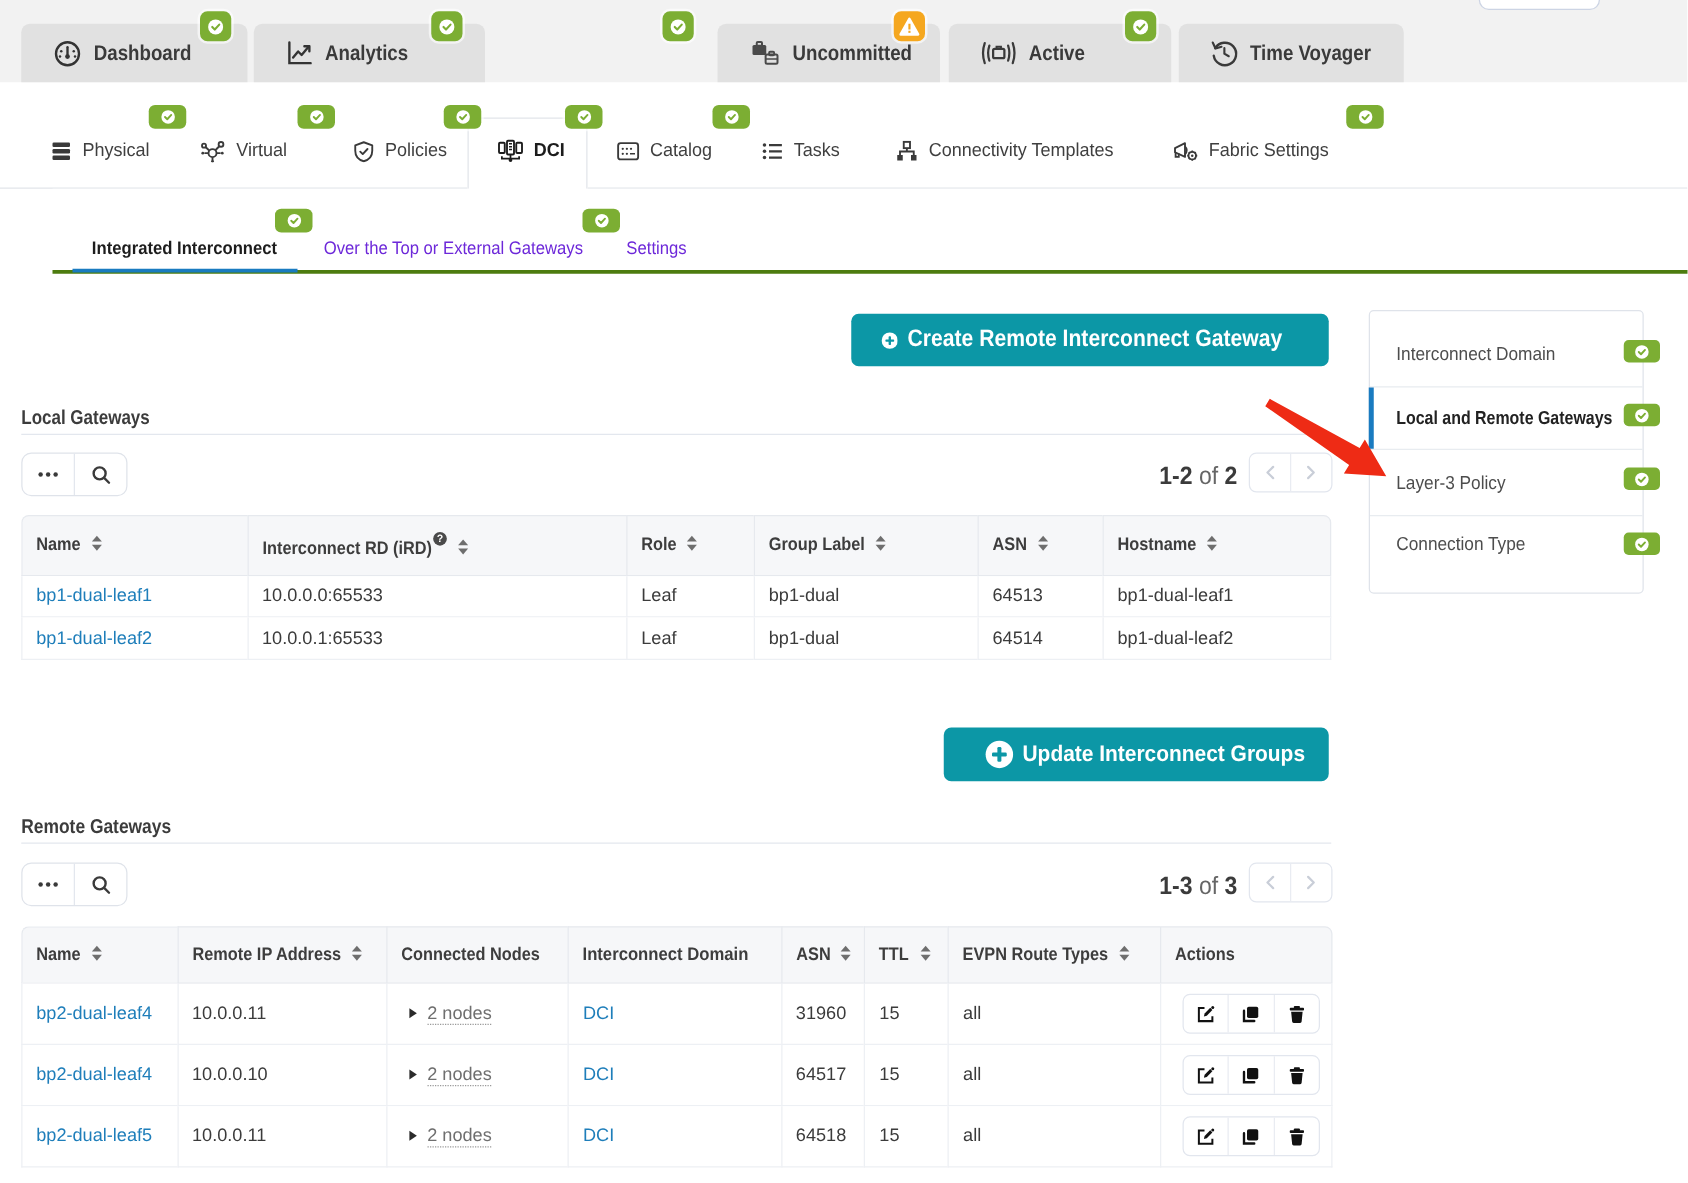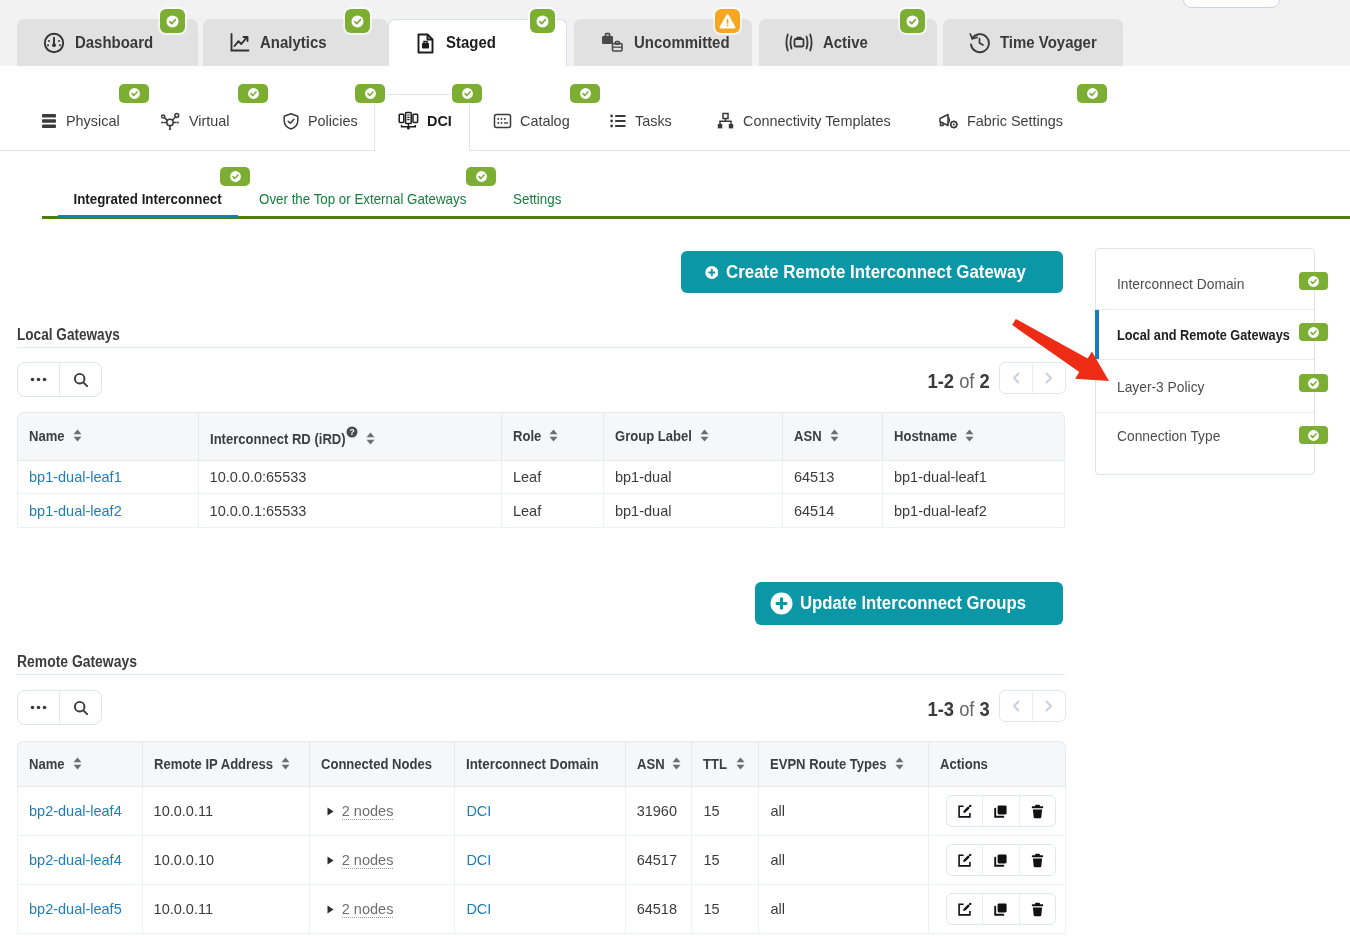--- a/index.html
+++ b/index.html
@@ -23,27 +23,27 @@
 .b2 { width:30px; height:19px; border-radius:5px; }
 
 
 #row2 { position:absolute; left:0; top:66px; width:1350px; height:85px; background:#fff; }
 .r2item { position:absolute; top:24px; height:61px; display:flex; align-items:center; gap:8px; font-size:15px; color:#3f3f3f; }
 #row2 .bline { position:absolute; top:84px; height:1px; background:#e2e5ea; }
 #dcibox { position:absolute; left:374px; top:28px; width:96px; height:57px; border:1px solid #e2e5ea; border-bottom:none; background:#fff; }
 
 
 #row3 { position:absolute; left:0; top:151px; width:1350px; height:68px; background:#fff; border-bottom:3px solid #4d7c0f;margin-left:42px; }
-.r3item { position:absolute; top:18px; height:60px; display:flex; align-items:center; justify-content:center; font-size:14.5px; color:#15803d; }
+.r3item { position:absolute; top:18px; height:60px; display:flex; align-items:center; justify-content:center; font-size:14.5px; color:#6d28d9; }
 #r3underline { position:absolute; left:16px; top:64px; width:180px; height:3px; background:#1a7bc0; }
 
 
 .btn { position:absolute; background:#0c97a6; border-radius:6px; color:#fff; font-weight:bold; display:flex; align-items:center; justify-content:center; }
 #createbtn { left:681px; top:251px; width:382px; height:42px; font-size:19px; gap:8px; justify-content:flex-start; padding-left:23.5px; }
-#updatebtn { left:755px; top:582px; width:308px; height:43px; font-size:18px; gap:7px; justify-content:flex-start; padding-left:15px; }
+#updatebtn { left:755px; top:582px; width:308px; height:43px; font-size:18px; gap:7px; justify-content:flex-start; padding-left:33px; }
 
 h2.sect { position:absolute; font-size:16px; font-weight:bold; color:#3c3c3c; }
 .rule { position:absolute; left:17px; width:1048px; height:1px; background:#e3e7ee; }
 .toolbar { position:absolute; left:17px; width:85px; height:35px; background:#fff; border:1px solid #dfe3ea; border-radius:8px; display:flex; }
 .toolbar .half { flex:1; display:flex; align-items:center; justify-content:center; }
 .toolbar .half:first-child { border-right:1px solid #e3e7ee; }
 .pgtext { position:absolute; width:200px; text-align:right; font-size:20px; color:#3b3b3b; }
 .pgtext .of { color:#666; font-weight:normal; }
 .pager { position:absolute; left:999px; width:67px; height:32px; background:#fff; border:1px solid #e2e6ee; border-radius:6px; display:flex; }
 .pager .half { flex:1; display:flex; align-items:center; justify-content:center; }
@@ -91,29 +91,20 @@
         </svg>
       <span class="sx w88">Dashboard</span>
     </div>
     <div class="tab1" style="left:203px;width:185px;text-align:right;">
       <svg width="23" height="23" viewBox="0 0 23 23" fill="none" stroke="#333" stroke-width="1.9">
           <path d="M3.5 3 V19.5 H20.5" stroke-linecap="round"></path>
           <path d="M6.5 15 L10.5 10.2 L13.3 13 L19 6.2" stroke-linecap="round" stroke-linejoin="round"></path>
           <path d="M19.5 10 V6 H15.5" stroke-linecap="round" stroke-linejoin="round"></path>
         </svg>
       <span class="sx w88">Analytics</span>
-    </div>
-    <div class="tab1 active" style="left:388px;width:179px;">
-      <svg width="23" height="23" viewBox="0 0 23 23" fill="none" stroke="#1c1c1c" stroke-width="1.9">
-          <path d="M4.5 2.5 H13.5 L18.5 7.5 V20.5 H4.5 Z" stroke-linejoin="round"></path>
-          <path d="M13.5 2.5 V7.5 H18.5" stroke-linejoin="round"></path>
-          <rect x="8" y="11" width="7" height="5.6" rx="0.8" fill="#1c1c1c" stroke="none"></rect>
-          <path d="M10 11 V9.6 H13 V11" stroke-width="1.5"></path>
-        </svg>
-      <span class="sx w88" style="color:#1c1c1c;">Staged</span>
     </div>
     <div class="tab1" style="left:574px;width:178px;">
       <svg width="26" height="25" viewBox="0 0 26 25" fill="none">
           <rect x="3" y="6" width="11" height="8" rx="1.2" fill="#4a4a4a"></rect>
           <rect x="6.4" y="3.6" width="4.2" height="3" rx="0.8" fill="none" stroke="#4a4a4a" stroke-width="1.6"></rect>
           <rect x="13.5" y="13.5" width="9.5" height="7.5" rx="1.2" fill="none" stroke="#4a4a4a" stroke-width="1.6"></rect>
           <rect x="16.3" y="11.4" width="4" height="2.8" rx="0.8" fill="none" stroke="#4a4a4a" stroke-width="1.5"></rect>
           <path d="M13.5 17.2 H23" stroke="#4a4a4a" stroke-width="1.3"></path>
         </svg>
       <span class="sx w88">Uncommitted</span>
@@ -297,21 +288,21 @@
       </div>
   </div>
 
   <div id="row3">
     <div class="r3item" style="left:16px;width:180px;font-weight:bold;color:#1d1d1d;">
         <span class="sxc w92">Integrated Interconnect</span>
       </div>
     <div class="r3item" style="left:196px;width:249px;">
         <span class="sxc w92">Over the Top or External Gateways</span>
       </div>
-    <div class="r3item" style="left:445px;width:76px;justify-content:flex-end;">
+    <div class="r3item" style="left:445px;width:76px;">
         <span class="sxc w92">Settings</span>
       </div>
     <div class="badge b2" style="left:178px;top:16px;">
         <svg width="15" height="15" viewBox="0 0 15 15">
           <circle cx="7.5" cy="7.5" r="5.4" fill="#fff"></circle>
           <path d="M5 7.6 L6.8 9.4 L10 5.9" stroke="#7cae33" stroke-width="1.5" fill="none" stroke-linecap="round" stroke-linejoin="round"></path>
         </svg>
       </div>
     <div class="badge b2" style="left:424px;top:16px;">
         <svg width="15" height="15" viewBox="0 0 15 15">

